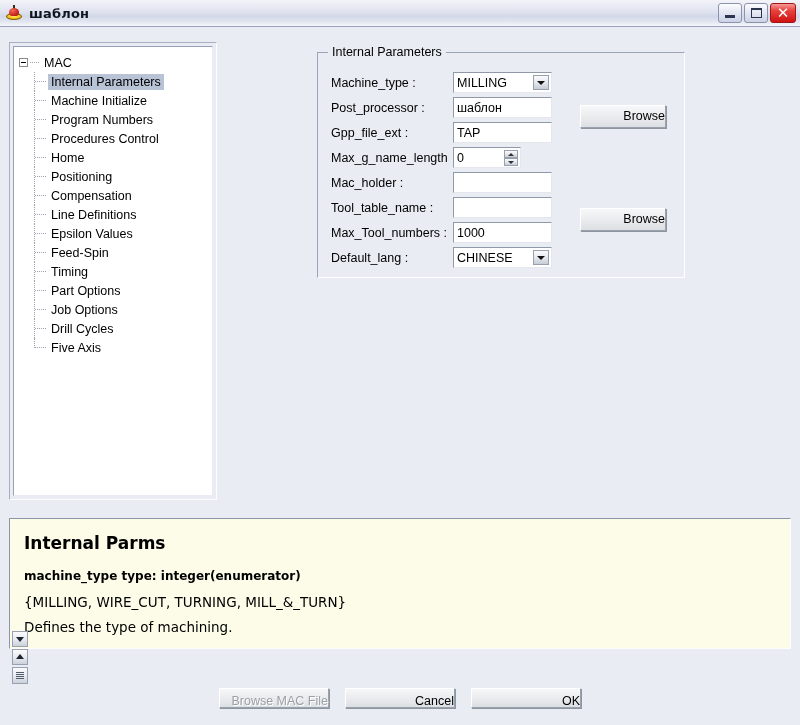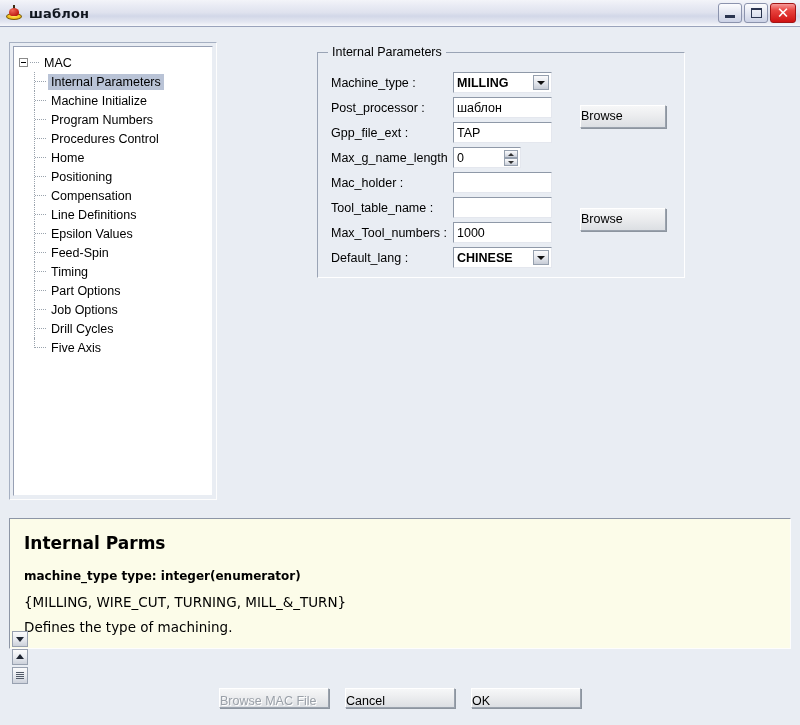--- a/index.html
+++ b/index.html
@@ -243,21 +243,21 @@
     display: flex;
     align-items: center;
     position: relative;
   }
   .ctrl .val {
     padding-left: 3px;
     font-size: 12.5px;
     white-space: nowrap;
     overflow: hidden;
   }
-  .combo { width: 99px; font-weight: bold; }
+  .combo { width: 99px; }
   .combo .arrow-btn {
     position: absolute;
     right: 2px; top: 2px;
     width: 16px; height: 15px;
     background: linear-gradient(to bottom, #fbfbfc 0%, #e3e6ec 55%, #c7ccd6 100%);
     border: 1px solid #96a0ae;
     box-sizing: border-box;
   }
   .combo .arrow-btn::after {
     content: "";
@@ -302,21 +302,21 @@
 
   .btn {
     background: linear-gradient(to bottom, #f6f7f8 0%, #ecedef 45%, #dcdfe3 100%);
     border: 1px solid #9aa2ad;
     border-top-color: #ffffff;
     border-left-color: #ffffff;
     box-shadow: 1px 1px 0 #8d959f;
     font-family: "Liberation Sans", sans-serif;
     font-size: 12.5px;
     color: #000;
-    text-align: left;
+    text-align: right;
     box-sizing: border-box;
     cursor: default;
   }
   .browse-btn {
     position: absolute;
     width: 86px; height: 23px;
     line-height: 21px;
   }
   #browse-1 { left: 262px; top: 52px; }
   #browse-2 { left: 262px; top: 155px; }

